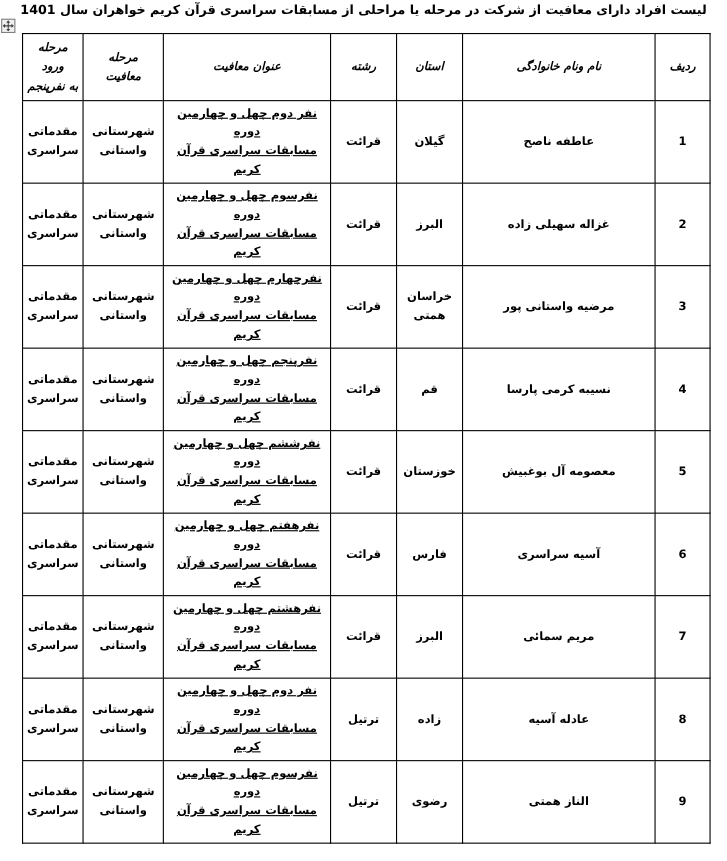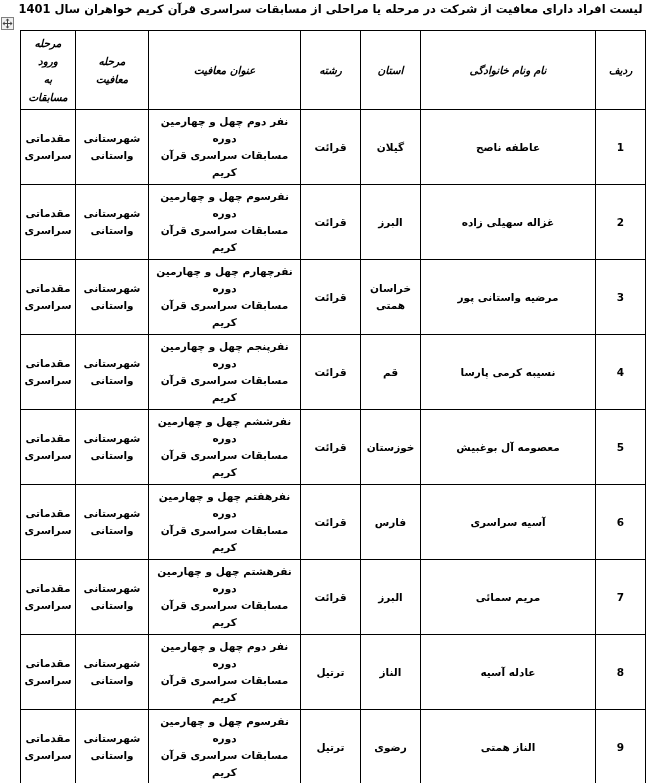--- a/index.html
+++ b/index.html
@@ -102,20 +102,21 @@
   }
   .cell-two-line {
     display: block;
     line-height: 17px;
   }
   .onvan-cell {
     font-size: 10px;
     line-height: 16px;
     padding-right: 4px;
     padding-left: 4px;
+    text-decoration: underline;
   }
   .hdr-two-line {
     display: block;
     line-height: 18px;
   }
 </style>
 </head>
 <body>
 
 <div class="page">
@@ -156,21 +157,21 @@
           <th>نام ونام خانوادگی</th>
           <th>استان</th>
           <th>رشته</th>
           <th>عنوان معافیت</th>
           <th>
             <span class="hdr-two-line">مرحله</span>
             <span class="hdr-two-line">معافیت</span>
           </th>
           <th>
             <span class="hdr-two-line">مرحله ورود</span>
-            <span class="hdr-two-line">به مسابقات</span>
+            <span class="hdr-two-line">به نفرپنجم</span>
           </th>
         </tr>
       </thead>
       <tbody id="table-body">
           <tr>
             <td class="num"><span>1</span></td>
             <td><span>عاطفه ناصح</span></td>
             <td><span>گیلان</span></td>
             <td><span>قرائت</span></td>
             <td class="onvan-cell">
@@ -293,21 +294,21 @@
               <span class="cell-two-line">واستانی</span>
             </td>
             <td>
               <span class="cell-two-line">مقدماتی</span>
               <span class="cell-two-line">سراسری</span>
             </td>
           </tr>
           <tr>
             <td class="num"><span>8</span></td>
             <td><span>عادله آسیه</span></td>
-            <td><span>الناز</span></td>
+            <td><span>زاده</span></td>
             <td><span>ترتیل</span></td>
             <td class="onvan-cell">
               <span class="cell-two-line">نفر دوم چهل و چهارمین دوره</span>
               <span class="cell-two-line">مسابقات سراسری قرآن کریم</span>
             </td>
             <td>
               <span class="cell-two-line">شهرستانی</span>
               <span class="cell-two-line">واستانی</span>
             </td>
             <td>

